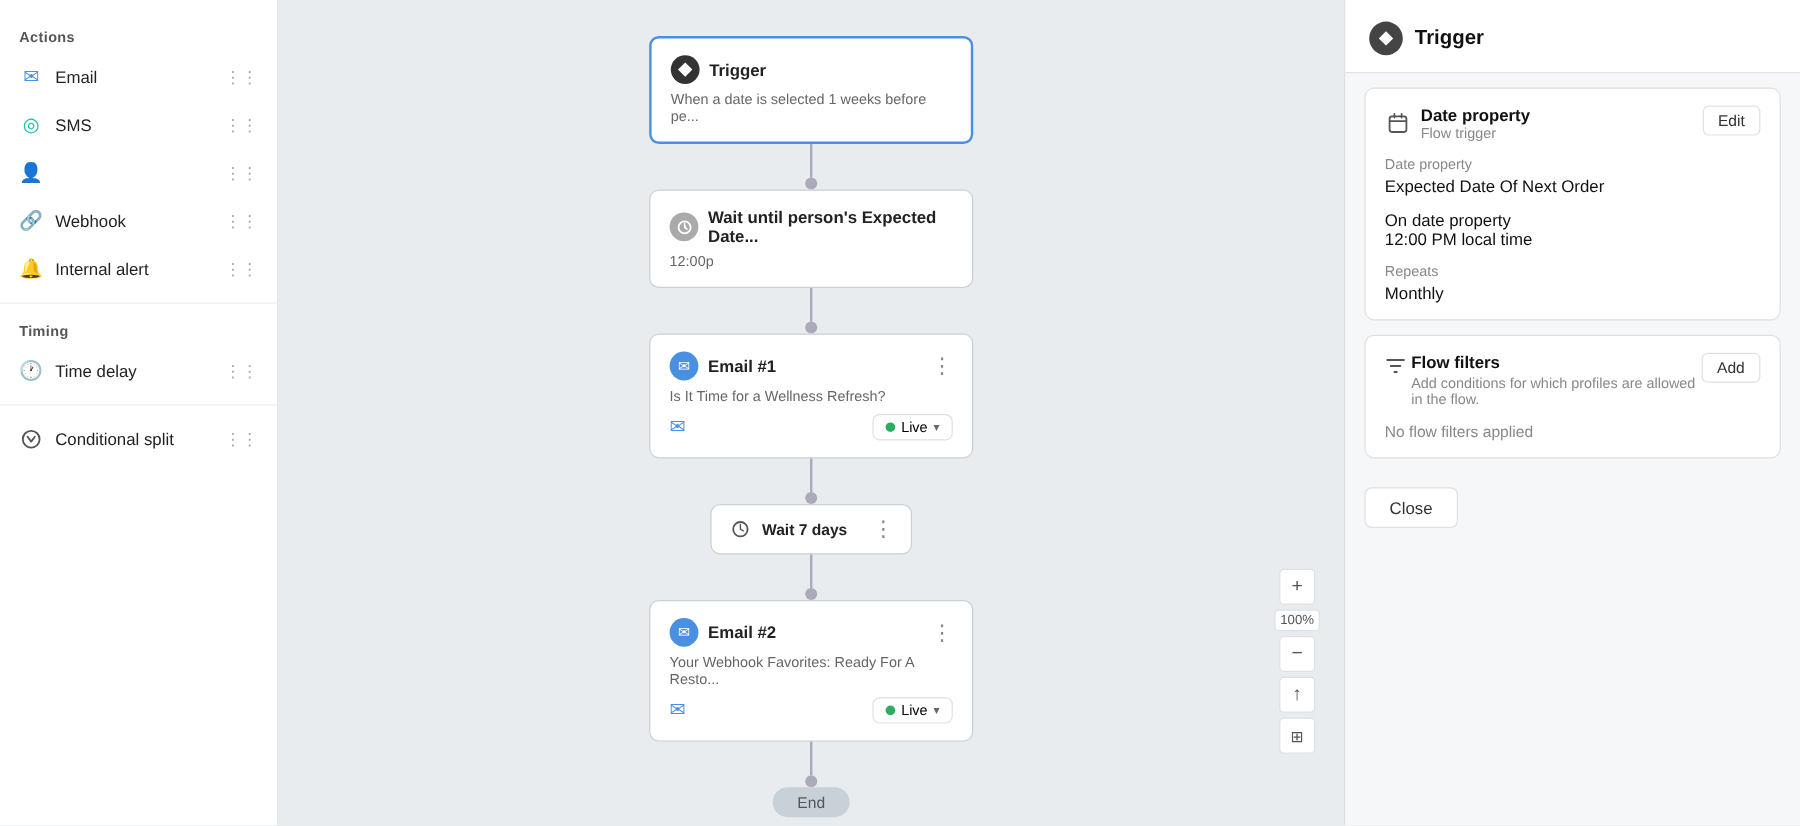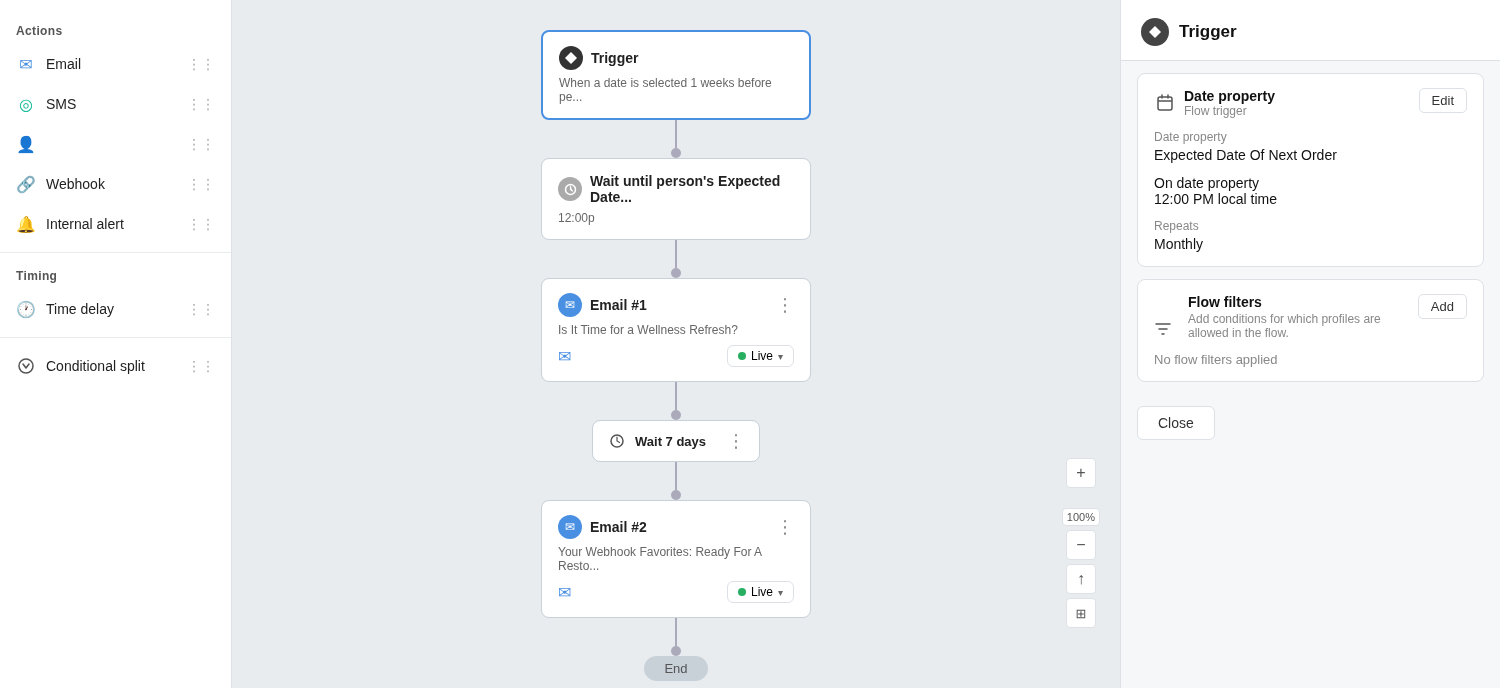--- a/index.html
+++ b/index.html
@@ -221,21 +221,20 @@
       font-size: 16px;
       color: #555;
     }
     .zoom-label {
       font-size: 11px;
       color: #555;
       background: #fff;
       border: 1px solid #dde1e5;
       border-radius: 4px;
       padding: 2px 4px;
-      margin-top: 16px;
     }
     .zoom-grid-btn {
       width: 30px;
       height: 30px;
       background: #fff;
       border: 1px solid #dde1e5;
       border-radius: 4px;
       display: flex;
       align-items: center;
       justify-content: center;
@@ -344,22 +343,22 @@
       margin: 0 16px 12px;
       padding: 14px 16px;
     }
     .filter-header {
       display: flex;
       align-items: flex-start;
       justify-content: space-between;
     }
     .filter-icon-title {
       display: flex;
-      align-items: flex-end;
-      gap: 16px;
+      align-items: flex-start;
+      gap: 4px;
     }
     .add-btn {
       background: #fff;
       border: 1px solid #dde1e5;
       border-radius: 5px;
       padding: 4px 12px;
       font-size: 13px;
       cursor: pointer;
       color: #333;
     }

